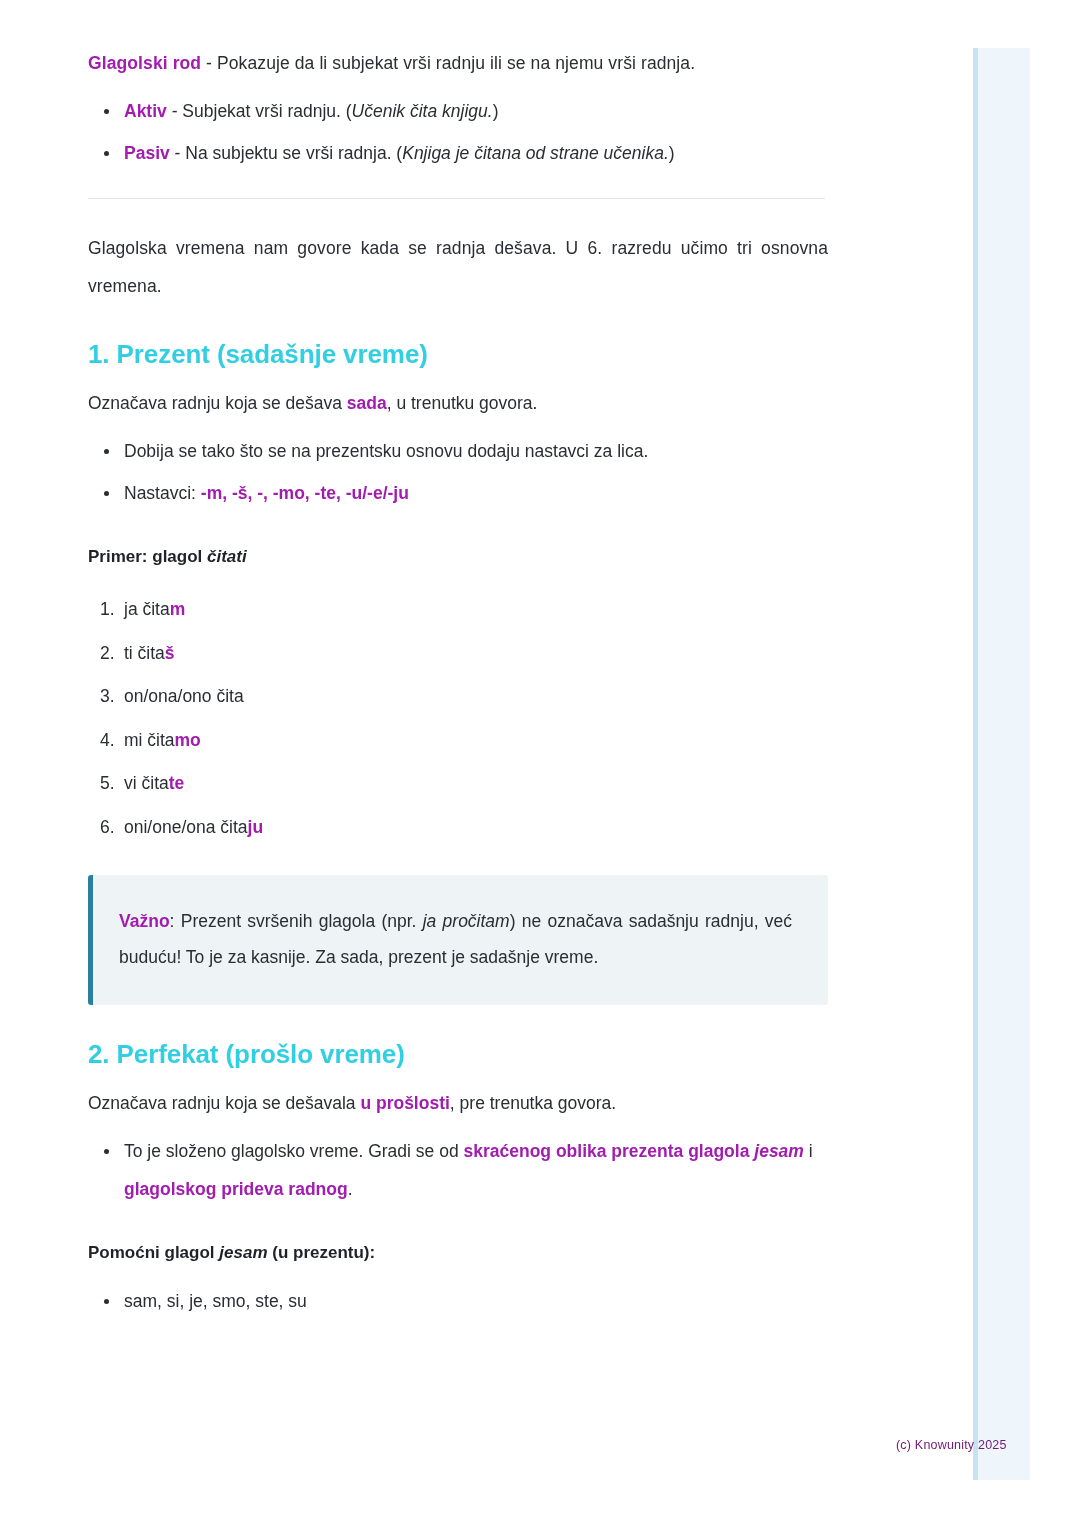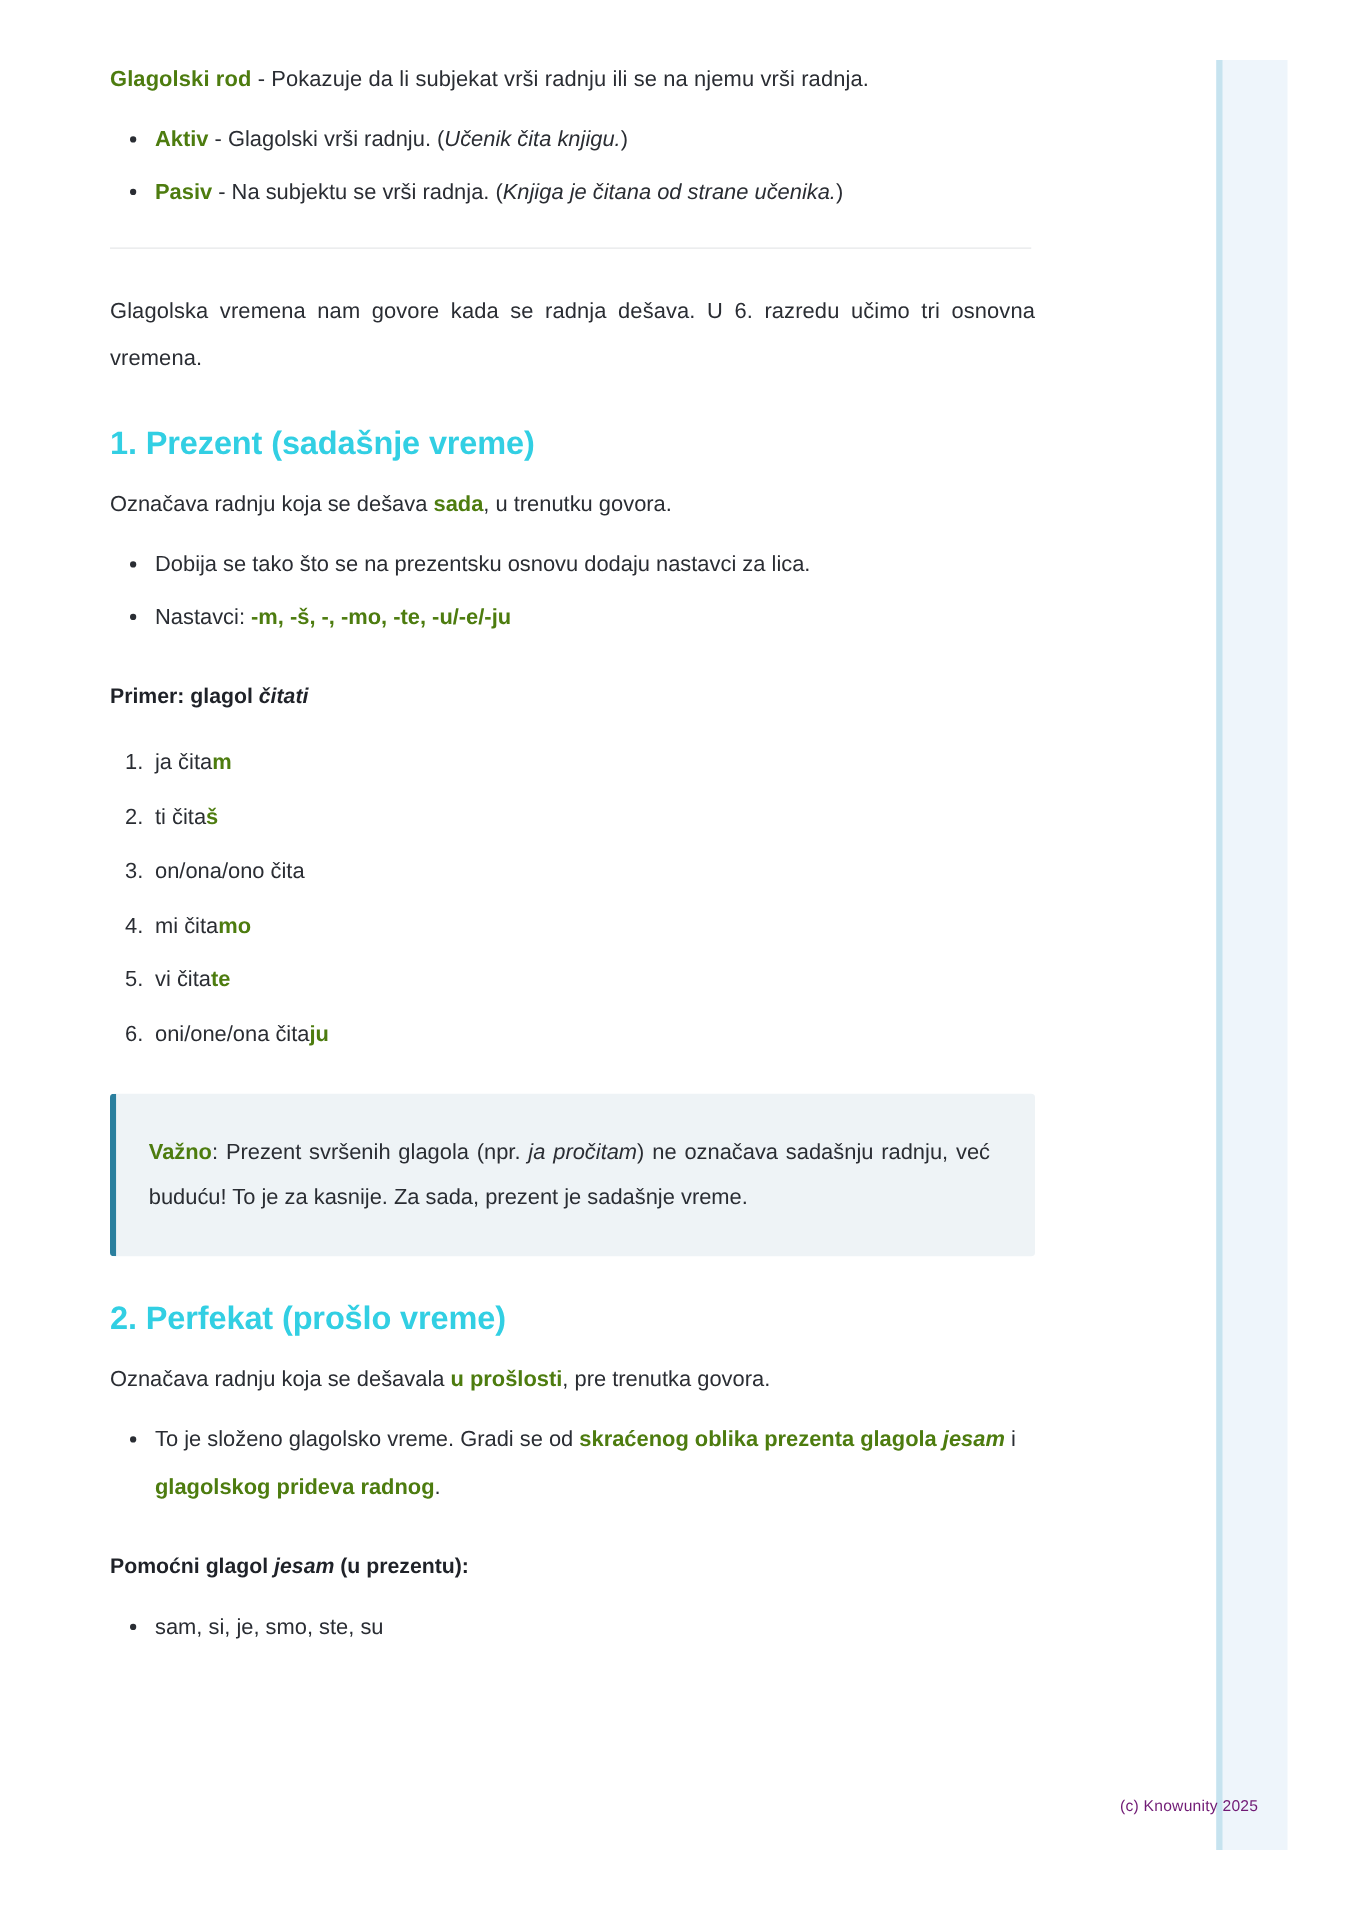--- a/index.html
+++ b/index.html
@@ -62,21 +62,21 @@
   }
   p.lead {
     font-size: 17.5px;
     line-height: 38px;
     margin: 0;
     color: #2a2d33;
   }
 
   b, strong {
     font-weight: bold;
-    color: #4d7c0f;
+    color: #a21caf;
   }
   i, em {
     font-style: italic;
   }
 
   hr.divider {
     border: none;
     border-top: 1.5px solid #e6e7e9;
     margin: 26px 0 30px 0;
     width: 737px;
@@ -184,21 +184,21 @@
 
 <div id="side-panel"></div>
 <div id="side-panel-accent"></div>
 
 <div id="page">
   <div id="content">
 
     <p class="body"><b>Glagolski rod</b><span> - </span><span>Pokazuje da li subjekat vrši radnju ili se na njemu vrši radnja.</span></p>
 
     <ul class="bullets">
-      <li><b>Aktiv</b><span> - </span><span>Glagolski vrši radnju. (</span><i>Učenik čita knjigu.</i><span>)</span></li>
+      <li><b>Aktiv</b><span> - </span><span>Subjekat vrši radnju. (</span><i>Učenik čita knjigu.</i><span>)</span></li>
       <li><b>Pasiv</b><span> - </span><span>Na subjektu se vrši radnja. (</span><i>Knjiga je čitana od strane učenika.</i><span>)</span></li>
     </ul>
 
     <hr class="divider">
 
     <p class="body justify">Glagolska vremena nam govore kada se radnja dešava. U 6. razredu učimo tri osnovna vremena.</p>
 
     <h3 class="sub-title">1. Prezent (sadašnje vreme)</h3>
     <p class="lead"><span>Označava radnju koja se dešava </span><b>sada</b><span>, u trenutku govora.</span></p>
 

